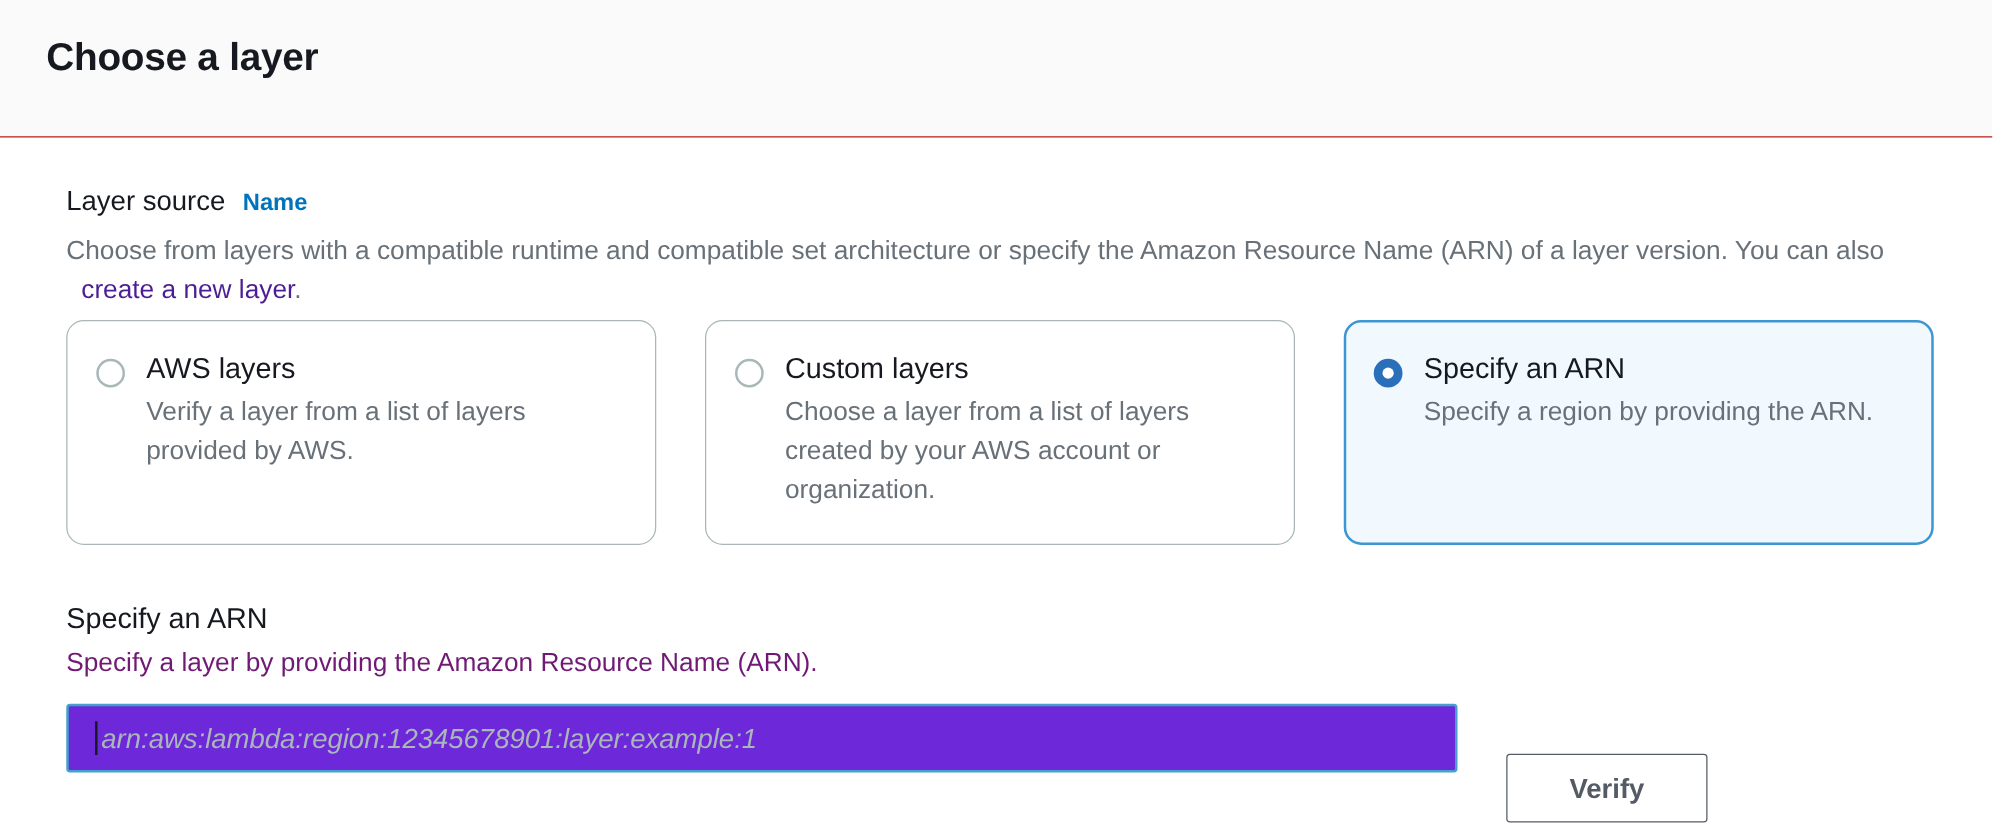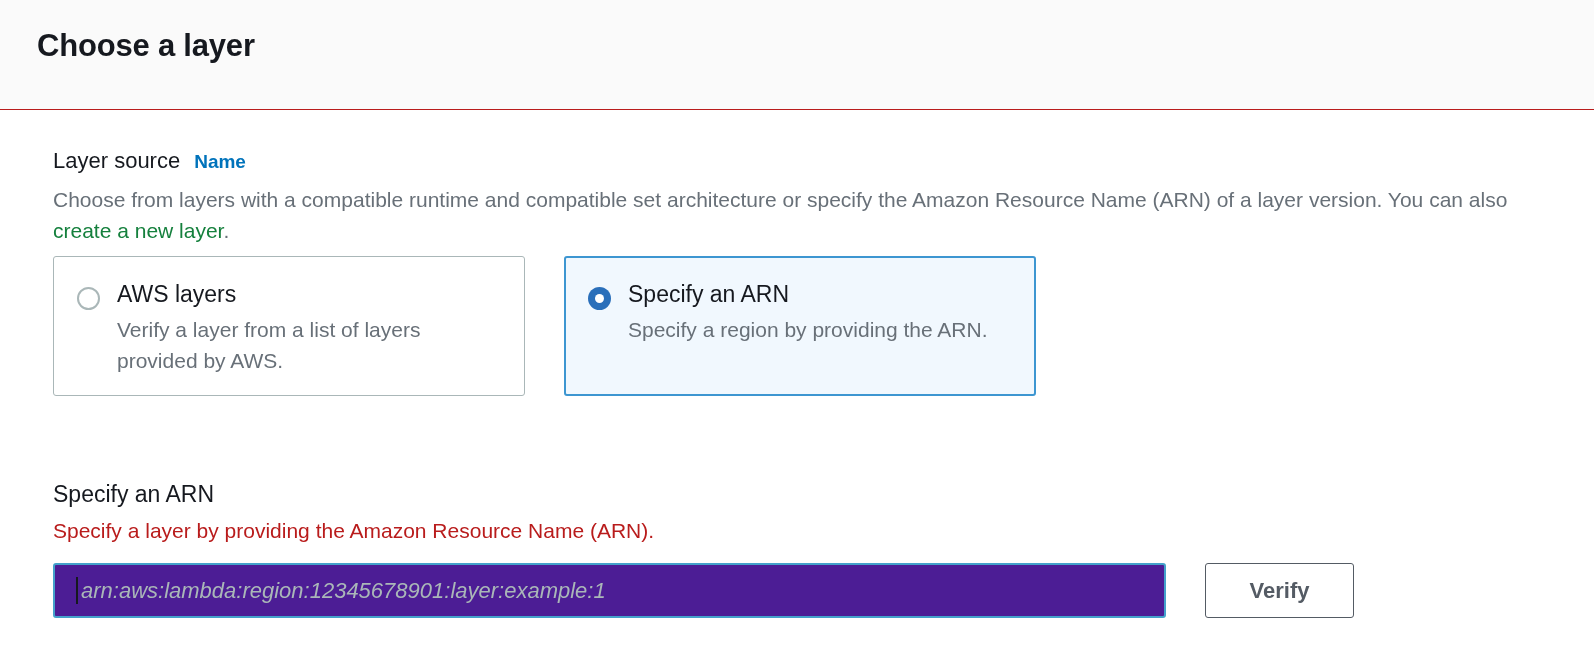--- a/index.html
+++ b/index.html
@@ -81,42 +81,43 @@
   }
 
   .field-description {
     margin-top: 9px;
     font-size: 21px;
     line-height: 31px;
     color: #687078;
     max-width: 1460px;
   }
   .inline-link {
-    color: #15803d;
+    color: #4c1d95;
     text-decoration: none;
     cursor: pointer;
+    margin-left: 12px;
   }
 
   
   .tile-row {
     position: absolute;
     left: 37px;
     top: 145px;
     width: 1520px;
     display: flex;
     gap: 39px;
   }
   .tile {
     position: relative;
     width: 472px;
-    height: 140px;
+    height: 180px;
     box-sizing: border-box;
     background: #ffffff;
     border: 1px solid #aab7b8;
-    border-radius: 3px;
+    border-radius: 14px;
     padding: 22px 24px 0 23px;
     cursor: pointer;
   }
   .tile.selected {
     background: #f1f8fe;
     border: 2px solid #3d96d1;
     padding: 21px 23px 0 22px;
   }
 
   .tile-inner {
@@ -178,37 +179,37 @@
   }
   .arn-heading {
     font-size: 23px;
     color: #16191f;
     line-height: 30px;
   }
   .arn-sub {
     margin-top: 7px;
     font-size: 21px;
     line-height: 30px;
-    color: #b91c1c;
+    color: #701a75;
   }
 
   .arn-input-row {
     margin-top: 17px;
     display: flex;
     align-items: flex-start;
     gap: 39px;
   }
   .arn-input {
     position: relative;
     width: 1113px;
     height: 55px;
     box-sizing: border-box;
     border: 2px solid #44a1cb;
     border-radius: 3px;
-    background: #4c1d95;
+    background: #6d28d9;
     display: flex;
     align-items: center;
     padding-left: 21px;
     cursor: text;
   }
   .caret {
     width: 2px;
     height: 27px;
     background: #16191f;
     flex: 0 0 auto;
@@ -216,34 +217,35 @@
   .placeholder {
     font-size: 22px;
     font-style: italic;
     color: #aab7b8;
     line-height: 28px;
     padding-left: 3px;
     white-space: nowrap;
   }
 
   .verify-btn {
-    width: 149px;
+    width: 161px;
     height: 55px;
     box-sizing: border-box;
     border: 1px solid #545b64;
     border-radius: 3px;
     background: #ffffff;
     color: #545b64;
     font-size: 22px;
     font-weight: bold;
     font-family: "Liberation Sans", sans-serif;
     display: flex;
     align-items: center;
     justify-content: center;
     cursor: pointer;
+    margin-top: 40px;
   }
 </style>
 </head>
 <body>
 
 <div class="page">
 
   <div class="modal-header">
     <div class="modal-title">Choose a layer</div>
   </div>
@@ -263,20 +265,29 @@
       <div class="tile">
         <div class="tile-inner">
           <span class="radio"></span>
           <div class="tile-text">
             <div class="tile-title">AWS layers</div>
             <div class="tile-desc">Verify a layer from a list of layers provided by AWS.</div>
           </div>
         </div>
       </div>
 
+      <div class="tile">
+        <div class="tile-inner">
+          <span class="radio"></span>
+          <div class="tile-text">
+            <div class="tile-title">Custom layers</div>
+            <div class="tile-desc">Choose a layer from a list of layers created by your AWS account or organization.</div>
+          </div>
+        </div>
+      </div>
 
       <div class="tile selected">
         <div class="tile-inner">
           <span class="radio checked"></span>
           <div class="tile-text">
             <div class="tile-title">Specify an ARN</div>
             <div class="tile-desc">Specify a region by providing the ARN.</div>
           </div>
         </div>
       </div>

